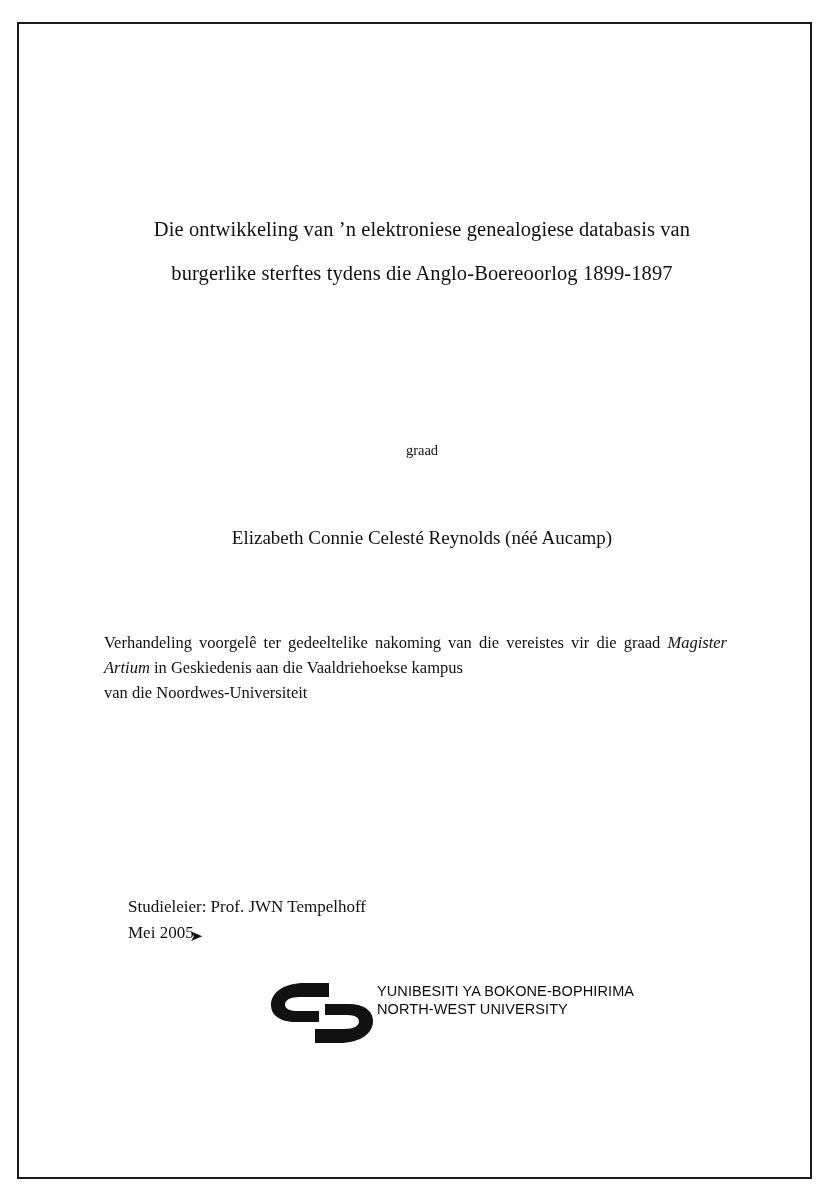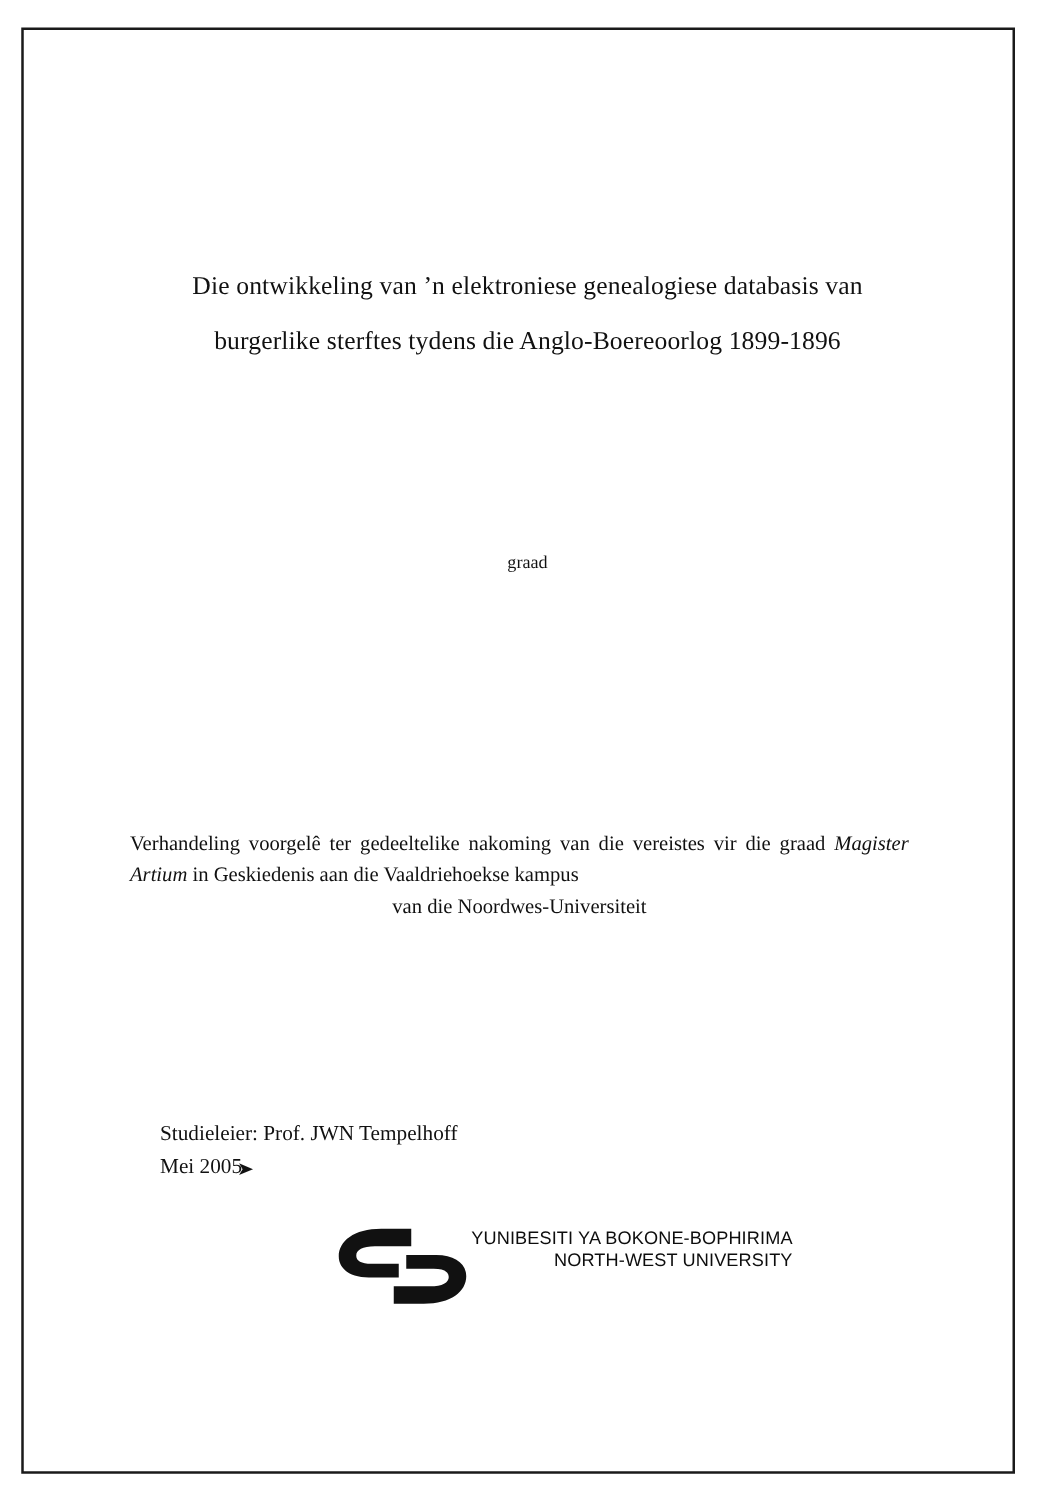--- a/index.html
+++ b/index.html
@@ -63,28 +63,28 @@
     position: absolute;
     left: 85px;
     top: 505px;
     width: 640px;
     text-align: center;
     font-size: 19px;
   }
   .degree {
     position: absolute;
     left: 87px;
-    top: 640px;
+    top: 608px;
     width: 623px;
     font-size: 16.5px;
     line-height: 25px;
     text-align: justify;
   }
   .degree .last {
-    text-align: center;
+    text-align: left;
   }
   .degree em {
     font-style: italic;
   }
   .supervisor {
     position: absolute;
     left: 87px;
     top: 872px;
     width: 600px;
     font-size: 17px;
@@ -126,38 +126,38 @@
     font-family: "Liberation Sans", sans-serif;
     font-size: 14.5px;
     line-height: 17.5px;
     letter-spacing: 0.1px;
     color: #0d0d0d;
     font-weight: 500;
   }
   .logo-text span {
     display: block;
     white-space: nowrap;
-    text-align: right;
   }
 </style>
 </head>
 <body>
 
 <div class="page">
   <div class="page-border"></div>
 
   <div class="content">
 
     <div class="title">
       <span class="line">Die ontwikkeling van ’n elektroniese genealogiese databasis van</span>
-      <span class="line">burgerlike sterftes tydens die Anglo-Boereoorlog 1899-1896</span>
+      <span class="line">burgerlike sterftes tydens die Anglo-Boereoorlog 1899-1897</span>
     </div>
 
     <div class="byword">graad</div>
 
+    <div class="author">Elizabeth Connie Celesté Reynolds (néé Aucamp)</div>
 
     <div class="degree">
       <span>Verhandeling voorgelê ter gedeeltelike nakoming van die vereistes vir die graad </span><em>Magister Artium</em><span> in Geskiedenis aan die Vaaldriehoekse kampus</span>
       <div class="last">van die Noordwes-Universiteit</div>
     </div>
 
     <div class="supervisor">
       <span class="line">Studieleier: Prof. JWN Tempelhoff</span>
       <span class="line"><span class="date-line"><span>Mei 2005</span><span class="date-mark">➤</span></span></span>
     </div>

